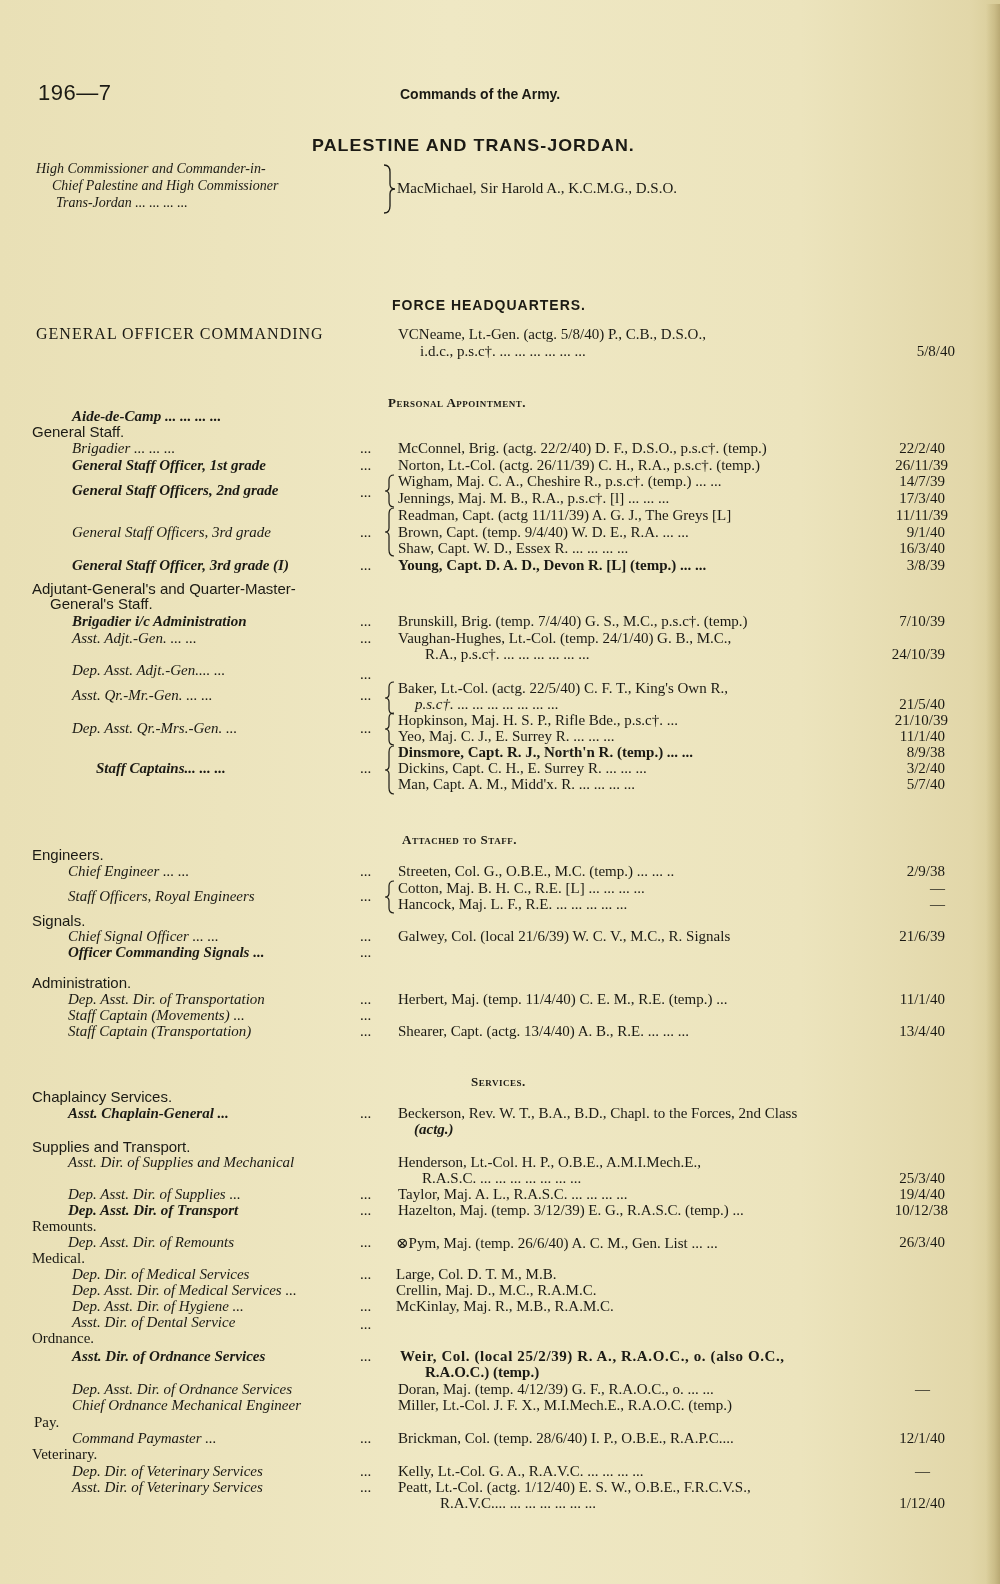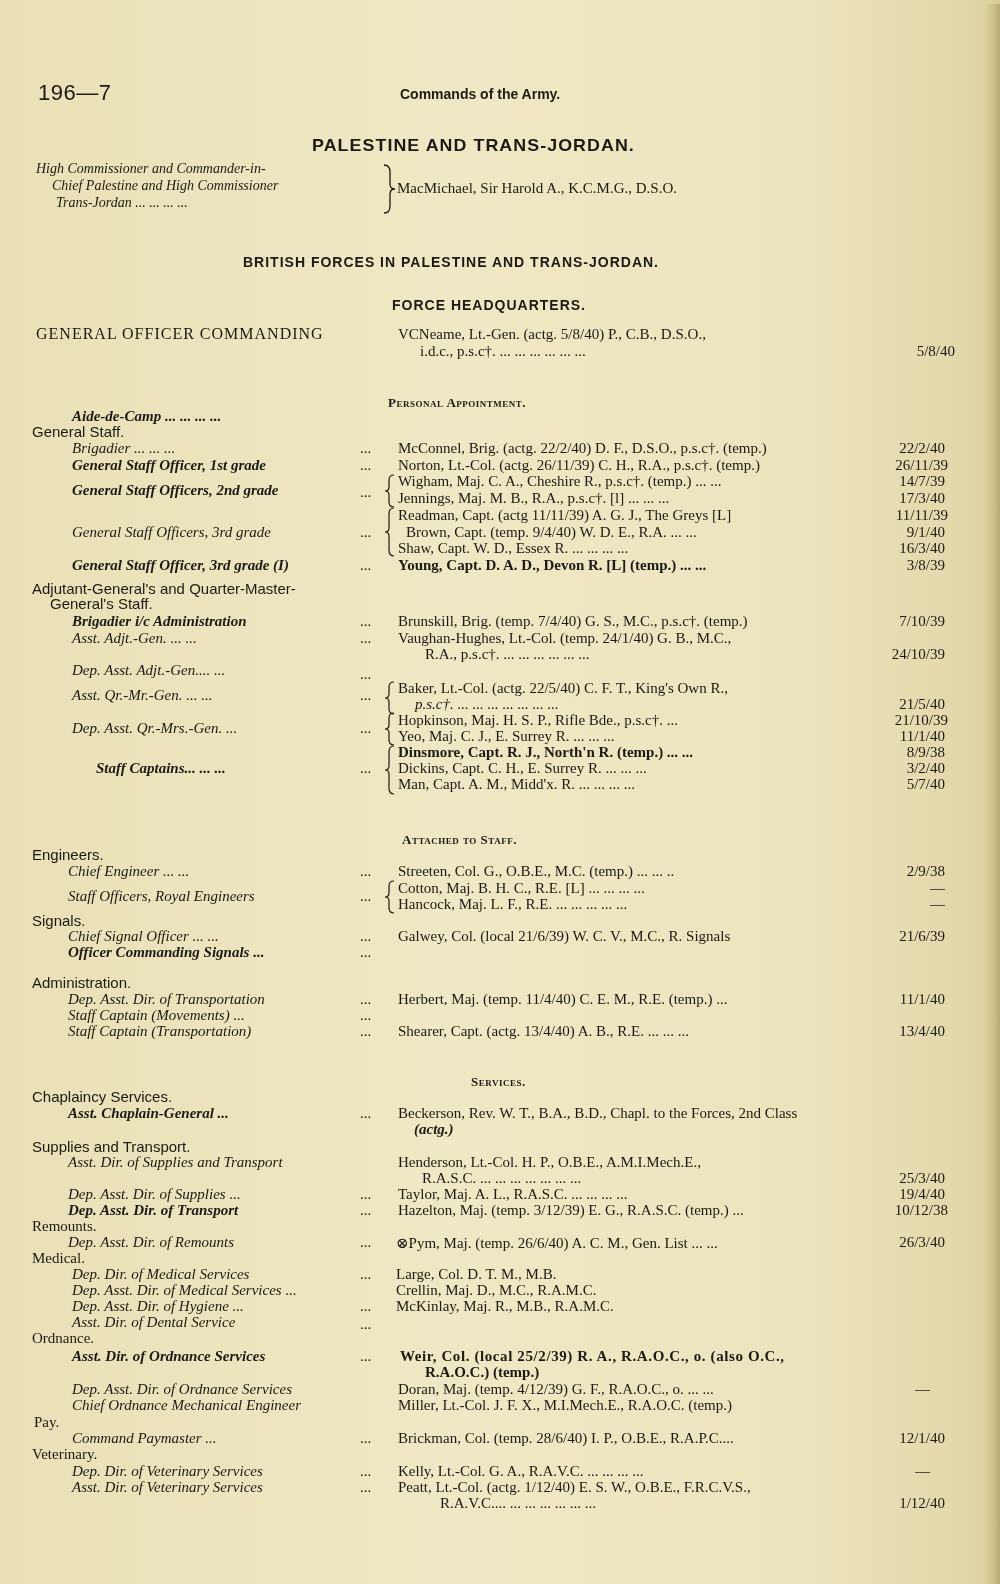--- a/index.html
+++ b/index.html
@@ -41,21 +41,20 @@
   <div class="abs bold-sans h1" style="left:312px; top:132px;">PALESTINE AND TRANS-JORDAN.</div>
 
   <div class="abs lbl" style="left:36px; top:157px; font-size:14px;">High Commissioner and Commander-in-</div>
   <div class="abs lbl" style="left:52px; top:174px; font-size:14px;">Chief Palestine and High Commissioner</div>
   <div class="abs lbl" style="left:56px; top:191px; font-size:14px;">Trans-Jordan ... ... ... ...</div>
   <svg class="brace-svg" style="left:382px; top:160px;" width="14" height="50">
       <path d="M2 1 Q8 1 8 8 L8 20 Q8 25 13 25 Q8 25 8 30 L8 42 Q8 49 2 49" stroke="#1b1a14" fill="none" stroke-width="1.3"></path>
     </svg>
   <div class="abs entry" style="left:397px; top:176px;">MacMichael, Sir Harold A., K.C.M.G., D.S.O.</div>
 
-  <div class="abs bold-sans h2" style="left:243px; top:250px;">BRITISH FORCES IN PALESTINE AND TRANS-JORDAN.</div>
   <div class="abs bold-sans h2" style="left:392px; top:293px;">FORCE HEADQUARTERS.</div>
 
   <div class="abs goc" style="left:36px; top:321px;">GENERAL OFFICER COMMANDING</div>
   <div class="abs entry" style="left:398px; top:322px;">VCNeame, Lt.-Gen. (actg. 5/8/40) P., C.B., D.S.O.,</div>
   <div class="abs entry" style="left:420px; top:339px;">i.d.c., p.s.c†.   ...   ...   ...   ...   ...   ...</div>
   <div class="abs date" style="left:865px; top:339px;">5/8/40</div>
 
   <div class="abs sc" style="left:388px; top:391px;">Personal Appointment.</div>
   <div class="abs lbl b" style="left:72px; top:404px;">Aide-de-Camp ...   ...   ...   ...</div>
 
@@ -81,21 +80,21 @@
   <div class="abs entry" style="left:398px; top:486px;">Jennings, Maj. M. B., R.A., p.s.c†. [l]   ...   ...   ...</div>
   <div class="abs date" style="left:855px; top:486px;">17/3/40</div>
 
   <svg class="brace-svg" style="left:384px; top:503px;" width="12" height="50">
       <path d="M10 1 Q5 1 5 7 L5 21 Q5 25 1 25 Q5 25 5 29 L5 43 Q5 49 10 49" stroke="#1b1a14" fill="none" stroke-width="1.2"></path>
     </svg>
   <div class="abs entry" style="left:398px; top:503px;">Readman, Capt. (actg 11/11/39) A. G. J., The Greys [L]</div>
   <div class="abs date" style="left:858px; top:503px;">11/11/39</div>
   <div class="abs lbl" style="left:72px; top:520px;">General Staff Officers, 3rd grade</div>
   <div class="abs entry" style="left:360px; top:520px;">...</div>
-  <div class="abs entry" style="left:398px; top:520px;margin-left:8px;">Brown, Capt. (temp. 9/4/40) W. D. E., R.A.   ...   ...</div>
+  <div class="abs entry" style="left:398px; top:520px;">Brown, Capt. (temp. 9/4/40) W. D. E., R.A.   ...   ...</div>
   <div class="abs date" style="left:855px; top:520px;">9/1/40</div>
   <div class="abs entry" style="left:398px; top:536px;text-align:center;">Shaw, Capt. W. D., Essex R.   ...   ...   ...   ...</div>
   <div class="abs date" style="left:855px; top:536px;">16/3/40</div>
 
   <div class="abs lbl b" style="left:72px; top:553px;">General Staff Officer, 3rd grade (I)</div>
   <div class="abs entry" style="left:360px; top:553px;">...</div>
   <div class="abs entry b" style="left:398px; top:553px;">Young, Capt. D. A. D., Devon R. [L] (temp.)   ...   ...</div>
   <div class="abs date" style="left:855px; top:553px;">3/8/39</div>
 
   <div class="abs cat" style="left:32px; top:576px;">Adjutant-General's and Quarter-Master-</div>
@@ -186,21 +185,21 @@
 
   <div class="abs sc" style="left:446px; top:1070px;margin-left:25px;">Services.</div>
 
   <div class="abs cat" style="left:32px; top:1084px;">Chaplaincy Services.</div>
   <div class="abs lbl b" style="left:68px; top:1101px;">Asst. Chaplain-General   ...</div>
   <div class="abs entry" style="left:360px; top:1101px;">...</div>
   <div class="abs entry" style="left:398px; top:1101px;">Beckerson, Rev. W. T., B.A., B.D., Chapl. to the Forces, 2nd Class</div>
   <div class="abs entry it b" style="left:414px; top:1117px;">(actg.)</div>
 
   <div class="abs cat" style="left:32px; top:1134px;">Supplies and Transport.</div>
-  <div class="abs lbl" style="left:68px; top:1150px;">Asst. Dir. of Supplies and Transport</div>
+  <div class="abs lbl" style="left:68px; top:1150px;">Asst. Dir. of Supplies and Mechanical</div>
   <div class="abs entry" style="left:398px; top:1150px;">Henderson, Lt.-Col. H. P., O.B.E., A.M.I.Mech.E.,</div>
   <div class="abs entry" style="left:422px; top:1166px;">R.A.S.C.   ...   ...   ...   ...   ...   ...   ...</div>
   <div class="abs date" style="left:855px; top:1166px;">25/3/40</div>
   <div class="abs lbl" style="left:68px; top:1182px;">Dep. Asst. Dir. of Supplies ...</div>
   <div class="abs entry" style="left:360px; top:1182px;">...</div>
   <div class="abs entry" style="left:398px; top:1182px;">Taylor, Maj. A. L., R.A.S.C.   ...   ...   ...   ...</div>
   <div class="abs date" style="left:855px; top:1182px;">19/4/40</div>
   <div class="abs lbl b" style="left:68px; top:1198px;">Dep. Asst. Dir. of Transport</div>
   <div class="abs entry" style="left:360px; top:1198px;">...</div>
   <div class="abs entry" style="left:398px; top:1198px;">Hazelton, Maj. (temp. 3/12/39) E. G., R.A.S.C. (temp.) ...</div>

